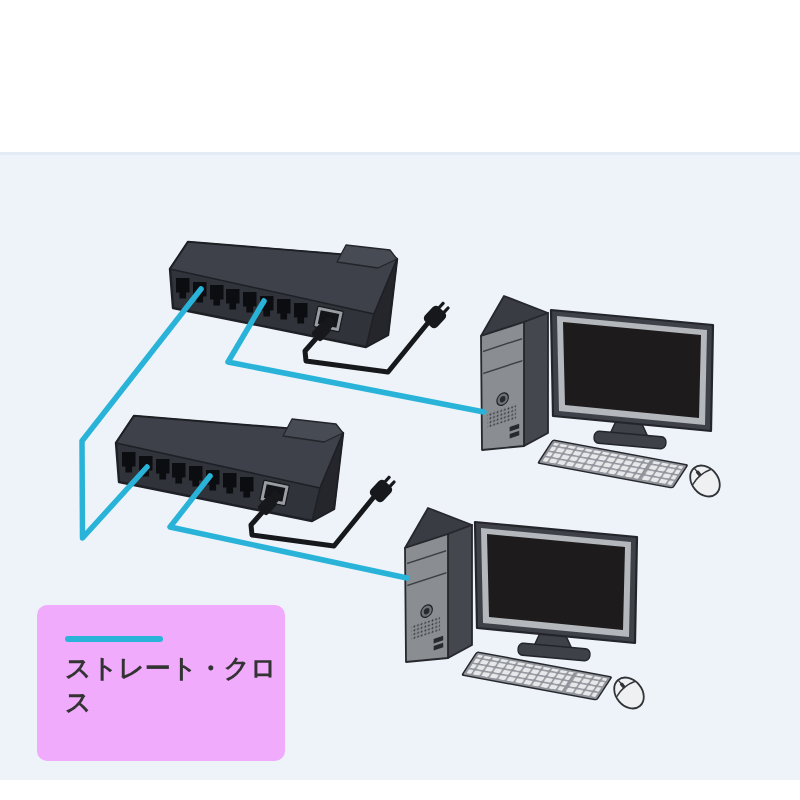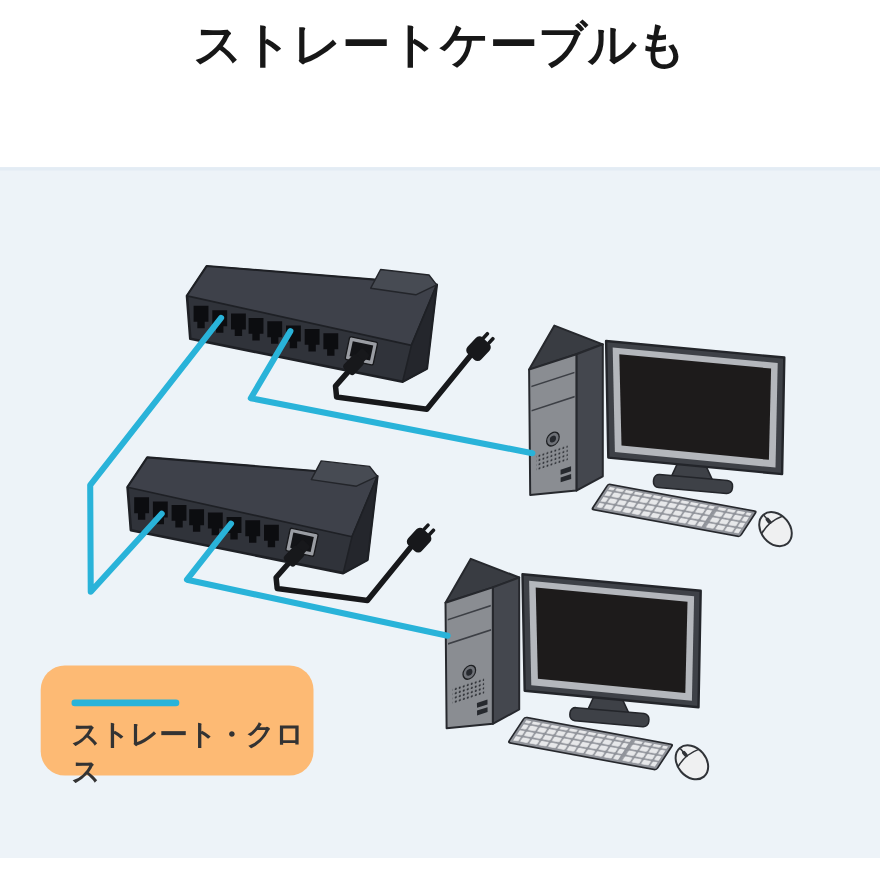--- a/index.html
+++ b/index.html
@@ -13,37 +13,36 @@
     font-size:44px;font-weight:700;color:#171717;line-height:57px;letter-spacing:0;
   }
   .panel{
     position:absolute;top:152px;left:0;width:800px;height:628px;
     background:var(--panel-bg);border-top:3px solid #e3ecf4;box-sizing:border-box;
   }
   svg.scene{position:absolute;top:0;left:0;display:block;}
   .cable{fill:none;stroke:var(--cable);stroke-width:5.5;stroke-linecap:round;stroke-linejoin:round;}
   .pcord{fill:none;stroke:#17181b;stroke-width:5;stroke-linecap:round;stroke-linejoin:round;}
   .legend{
-    position:absolute;left:37px;top:605px;width:248px;height:100px;
-    background:#fdba74;border-radius:22px;
+    position:absolute;left:37px;top:605px;width:248px;height:156px;
+    background:#f0abfc;border-radius:10px;
   }
   .legend-bar{
     position:absolute;left:28px;top:31px;width:98px;height:6px;border-radius:3px;
     background:var(--cable);
   }
   .legend-text{
     position:absolute;left:28px;top:46px;font-size:26px;font-weight:700;
     color:#333333;line-height:34px;
   }
 </style>
 </head>
 <body>
 
 <div class="title">
-  <div>ストレートケーブルも</div>
 </div>
 
 <div class="panel"></div>
 
 <svg class="scene" width="800" height="800" viewBox="0 0 800 800" aria-hidden="true">
   <defs>
     <pattern id="keys" width="8.6" height="6.4" patternUnits="userSpaceOnUse">
       <rect x="0.6" y="0.6" width="7" height="4.8" rx="1" fill="#e7e8ea"></rect>
     </pattern>
     <pattern id="dots" width="3.8" height="3.8" patternUnits="userSpaceOnUse">

